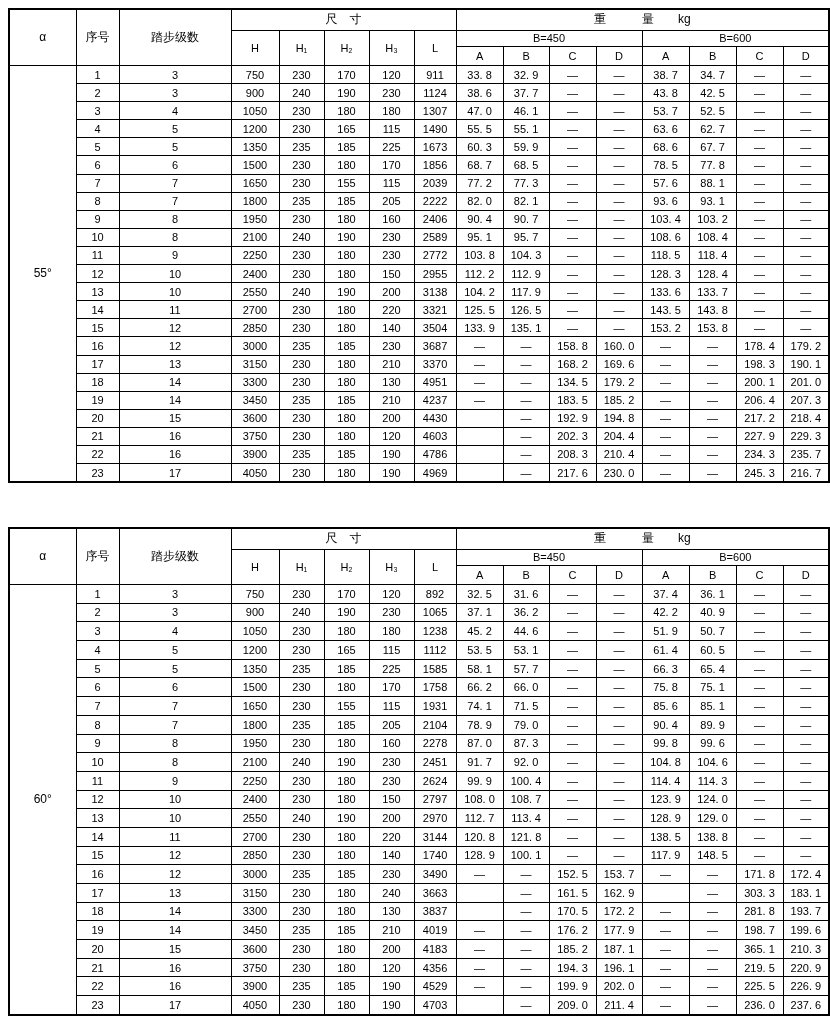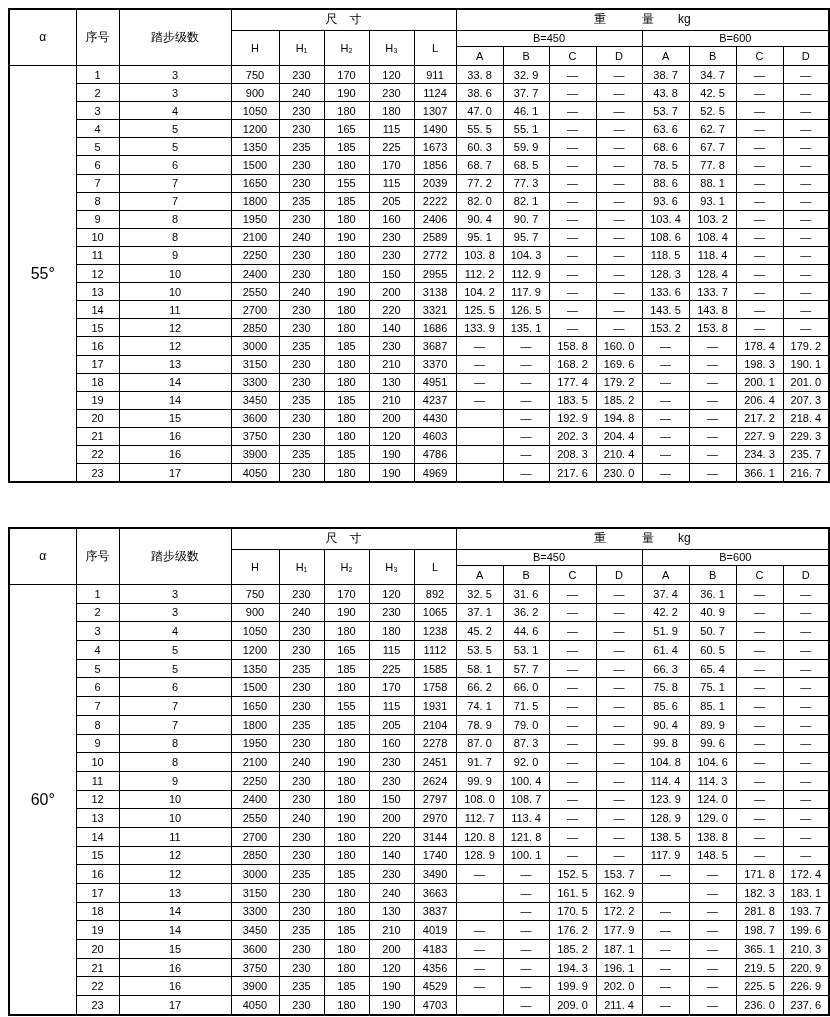--- a/index.html
+++ b/index.html
@@ -31,21 +31,21 @@
     overflow: hidden;
     line-height: 1.1;
   }
   thead tr.hr1 th { height: 20px; }
   thead tr.hr2 th { height: 15px; }
   thead tr.hr3 th { height: 18px; }
   tbody td { height: 17.1px; }
   #t2 tbody td { height: 17.7px; }
   .zh { font-size: 12px; }
   .pre { white-space: pre; margin-left: 12px; }
-  .alpha-cell { font-size: 16px; }
+  .alpha-cell { font-size: 12px; }
 </style>
 </head>
 <body>
 
 <table id="t1">
   <colgroup>
     <col style="width:67px">
       <col style="width:43px">
       <col style="width:112px">
     <col style="width:48px">
@@ -199,21 +199,21 @@
         <td>7</td>
         <td>1650</td>
         <td>230</td>
         <td>155</td>
         <td>115</td>
         <td>2039</td>
         <td>77. 2</td>
         <td>77. 3</td>
         <td>—</td>
         <td>—</td>
-        <td>88. 6</td>
+        <td>57. 6</td>
         <td>88. 1</td>
         <td>—</td>
         <td>—</td>
       </tr>
       <tr>
         <td>8</td>
         <td>7</td>
         <td>1800</td>
         <td>235</td>
         <td>185</td>
@@ -330,21 +330,21 @@
         <td>—</td>
         <td>—</td>
       </tr>
       <tr>
         <td>15</td>
         <td>12</td>
         <td>2850</td>
         <td>230</td>
         <td>180</td>
         <td>140</td>
-        <td>1686</td>
+        <td>3504</td>
         <td>133. 9</td>
         <td>135. 1</td>
         <td>—</td>
         <td>—</td>
         <td>153. 2</td>
         <td>153. 8</td>
         <td>—</td>
         <td>—</td>
       </tr>
       <tr>
@@ -384,21 +384,21 @@
       <tr>
         <td>18</td>
         <td>14</td>
         <td>3300</td>
         <td>230</td>
         <td>180</td>
         <td>130</td>
         <td>4951</td>
         <td>—</td>
         <td>—</td>
-        <td>177. 4</td>
+        <td>134. 5</td>
         <td>179. 2</td>
         <td>—</td>
         <td>—</td>
         <td>200. 1</td>
         <td>201. 0</td>
       </tr>
       <tr>
         <td>19</td>
         <td>14</td>
         <td>3450</td>
@@ -473,21 +473,21 @@
         <td>230</td>
         <td>180</td>
         <td>190</td>
         <td>4969</td>
         <td></td>
         <td>—</td>
         <td>217. 6</td>
         <td>230. 0</td>
         <td>—</td>
         <td>—</td>
-        <td>366. 1</td>
+        <td>245. 3</td>
         <td>216. 7</td>
       </tr>
     </tbody>
 </table>
 
 <table id="t2">
   <colgroup>
     <col style="width:67px">
       <col style="width:43px">
       <col style="width:112px">
@@ -814,21 +814,21 @@
         <td>230</td>
         <td>180</td>
         <td>240</td>
         <td>3663</td>
         <td></td>
         <td>—</td>
         <td>161. 5</td>
         <td>162. 9</td>
         <td></td>
         <td>—</td>
-        <td>182. 3</td>
+        <td>303. 3</td>
         <td>183. 1</td>
       </tr>
       <tr>
         <td>18</td>
         <td>14</td>
         <td>3300</td>
         <td>230</td>
         <td>180</td>
         <td>130</td>
         <td>3837</td>

